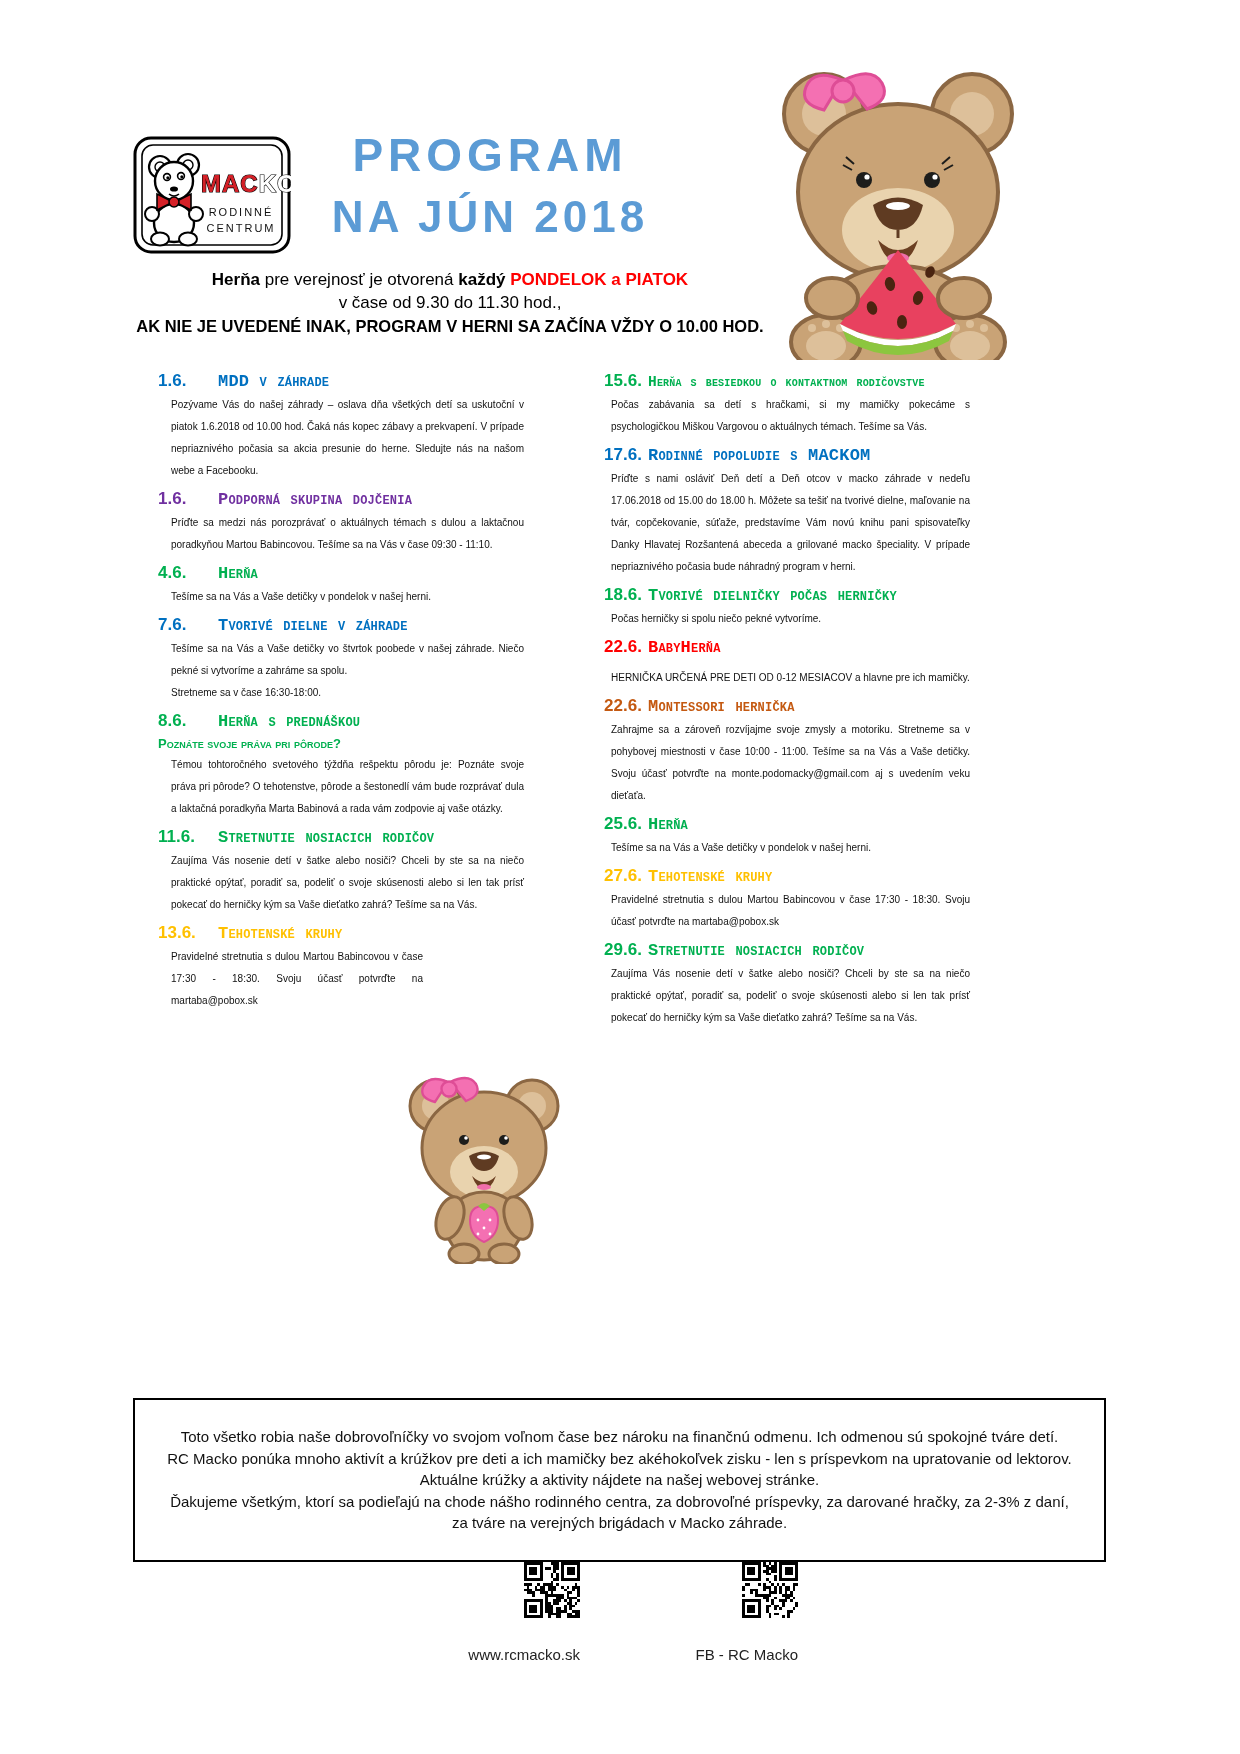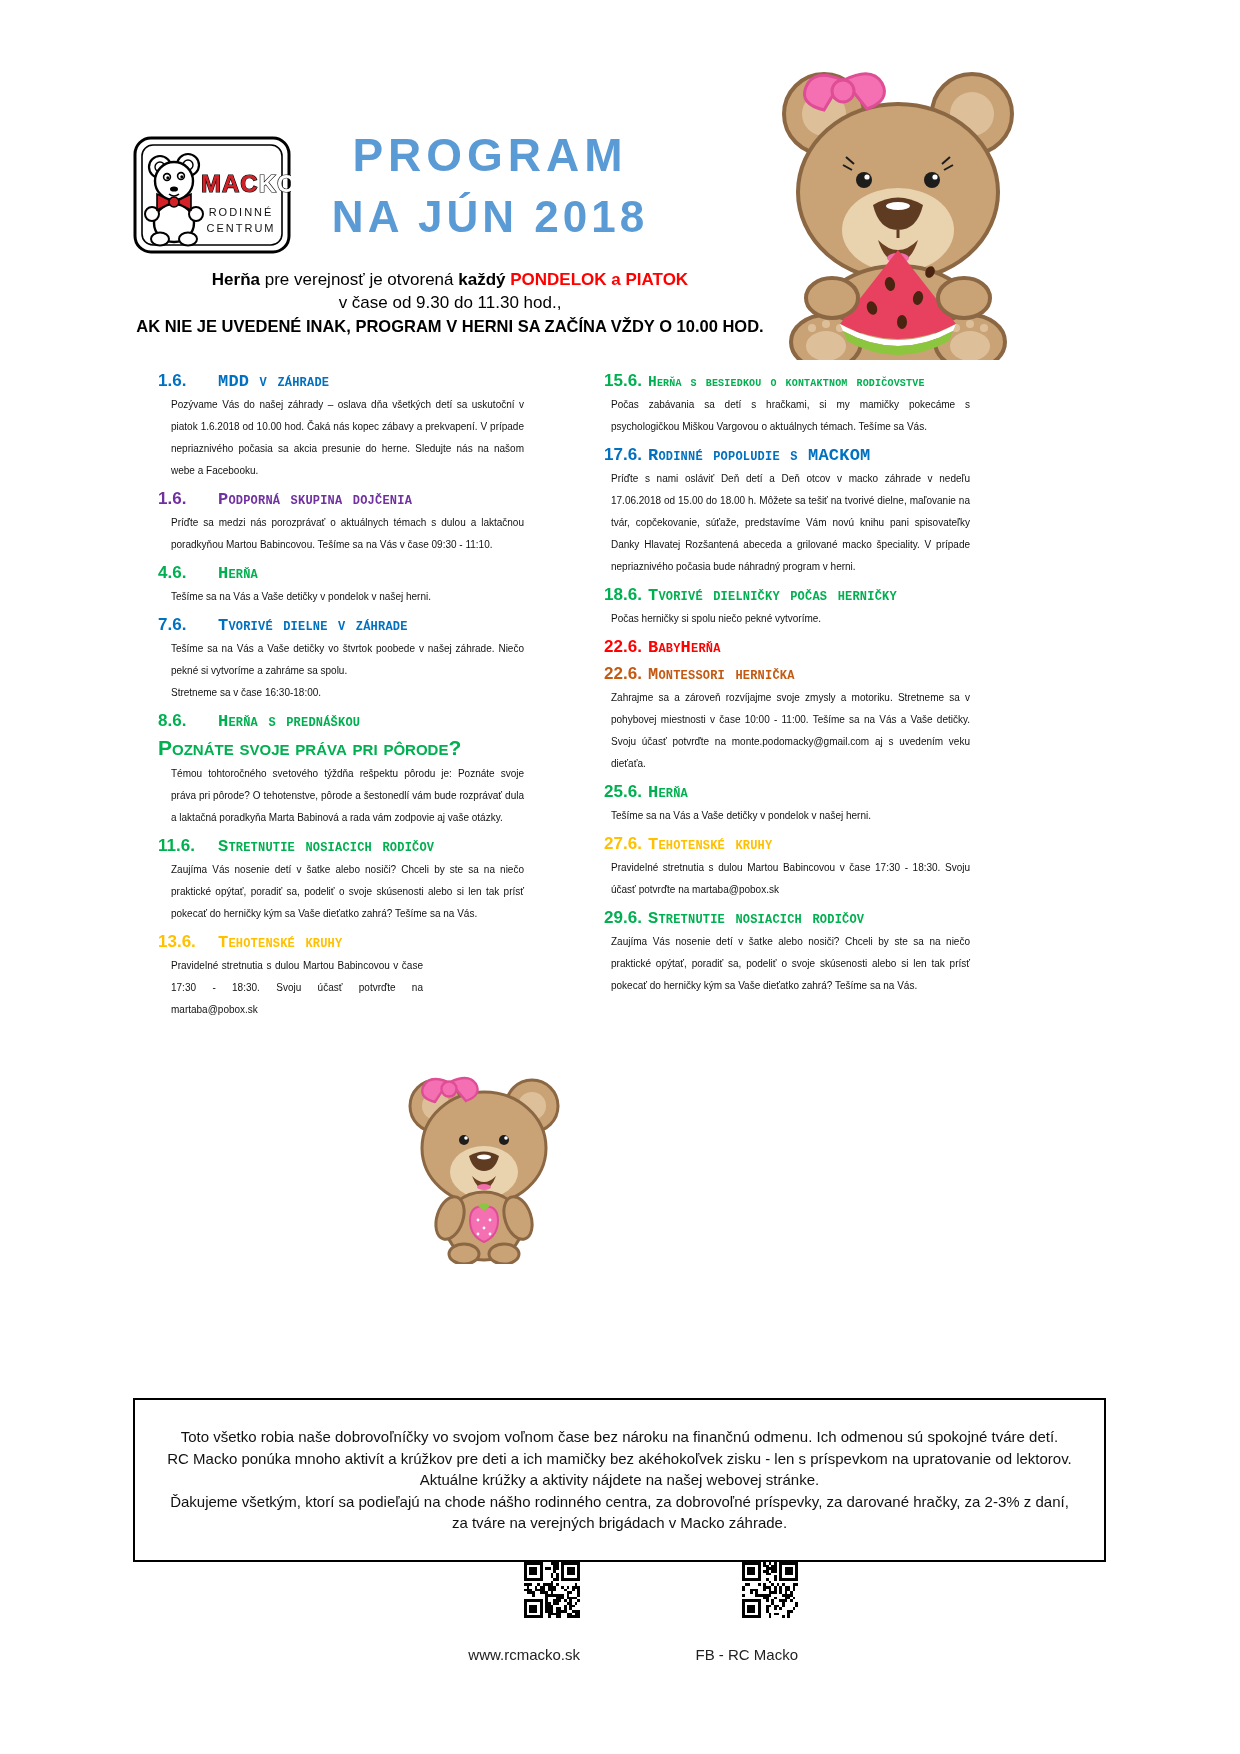--- a/index.html
+++ b/index.html
@@ -25,21 +25,21 @@
 
   
   .col{position:absolute;top:364px;}
   .col-left{left:158px;width:366px;}
   .col-right{left:598px;width:372px;}
   .hd{display:flex;font-weight:bold;font-size:17px;margin:7px 0 3px;align-items:baseline;}
   .hd .date{flex:none;width:60px;letter-spacing:0;}
   .col-right .hd .date{width:50px;text-align:center;}
   .hd .ttl{font-variant:small-caps;letter-spacing:.2px;white-space:nowrap;font-family:Liberation Mono, monospace;}
   .hd .ttl.long{font-size:14.5px;}
-  .sub{font-weight:bold;font-variant:small-caps;font-size:21px;margin:5px 0 3px;}
+  .sub{font-weight:bold;font-variant:small-caps;font-size:13px;margin:5px 0 3px;}
   .body{font-size:10px;line-height:22px;text-align:justify;padding-left:13px;color:#111;}
   .body.noj{text-align:left;}
   .body.narrow{width:252px;}
   .body.gap{margin-top:10px;}
   [data-color="blue"]{color:#0070C0;}
   [data-color="purple"]{color:#7030A0;}
   [data-color="green"]{color:#00B050;}
   [data-color="gold"]{color:#FFC000;}
   [data-color="red"]{color:#FF0000;}
   [data-color="brown"]{color:#C45911;}
@@ -242,20 +242,21 @@
       <span class="ttl">Tvorivé dielničky počas herničky</span>
     </div>
     <div class="body">Počas herničky si spolu niečo pekné vytvoríme.</div>
   </div>
 
   <div class="item">
     <div class="hd" data-color="red">
       <span class="date">22.6.</span>
       <span class="ttl">BabyHerňa</span>
     </div>
+    <div class="body gap">HERNIČKA URČENÁ PRE DETI OD 0-12 MESIACOV a hlavne pre ich mamičky.</div>
   </div>
 
   <div class="item">
     <div class="hd" data-color="brown">
       <span class="date">22.6.</span>
       <span class="ttl">Montessori hernička</span>
     </div>
     <div class="body">Zahrajme sa a zároveň rozvíjajme svoje zmysly a motoriku. Stretneme sa v pohybovej miestnosti v čase 10:00 - 11:00. Tešíme sa na Vás a Vaše detičky. Svoju účasť potvrďte na monte.podomacky@gmail.com aj s uvedením veku dieťaťa.</div>
   </div>
 

